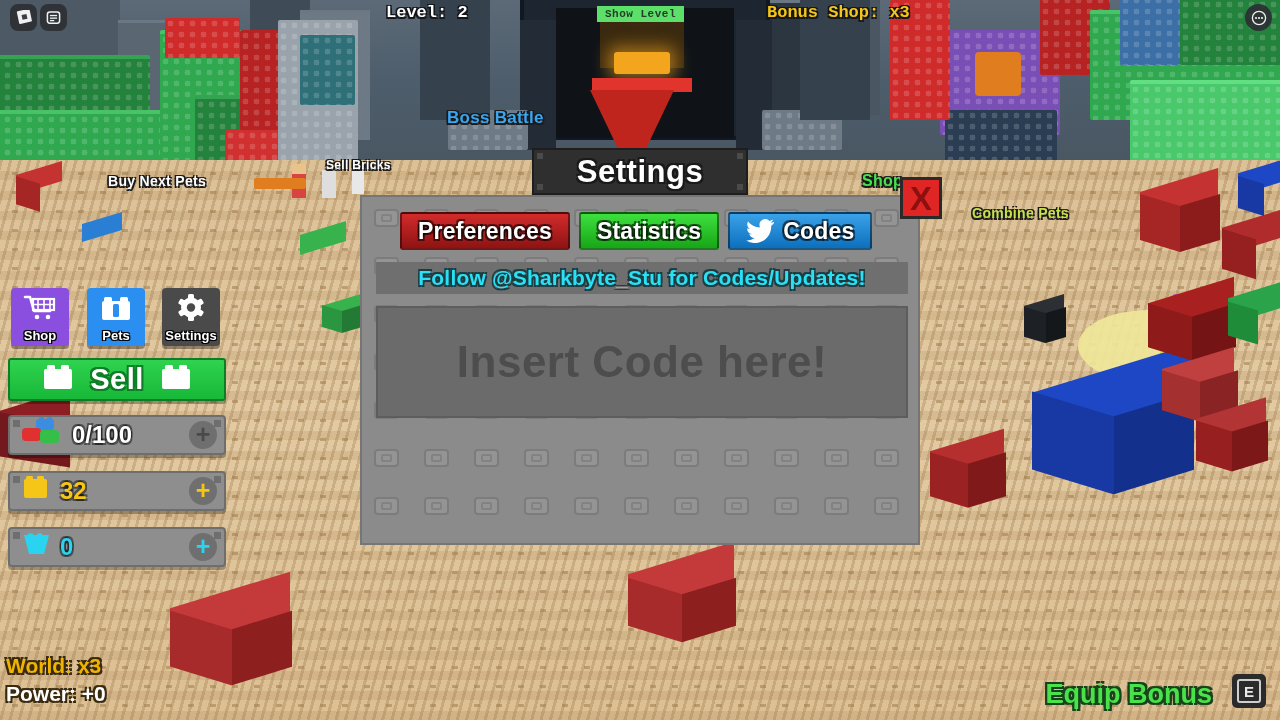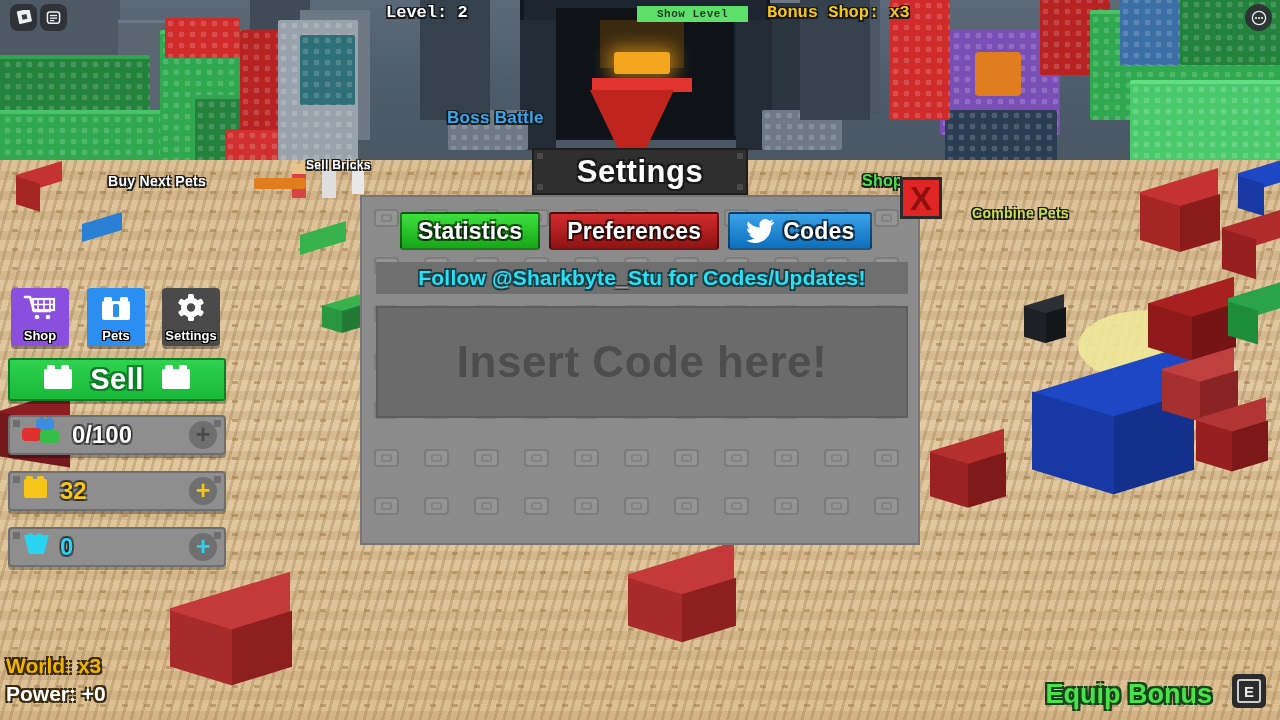--- a/index.html
+++ b/index.html
@@ -63,23 +63,22 @@
     display:flex; align-items:center; justify-content:center;
   }
   .top-text{
     position:absolute; font-weight:bold; font-size:17px;
     text-shadow:-1.5px -1.5px 0 #14161a, 1.5px -1.5px 0 #14161a, -1.5px 1.5px 0 #14161a, 1.5px 1.5px 0 #14161a;
     font-family:Liberation Mono, monospace;
   }
 
   .showlevel{
     position:absolute; background:#5ce06a; color:#273b28; font-weight:bold;
-    font-size:11px; padding:2px 20px; letter-spacing:.5px;
+    font-size:11px; padding:2px 8px; letter-spacing:.5px;
     font-family:"Liberation Mono", monospace;
-    margin-left:40px;
   }
 
   
   .hud-btn{
     position:absolute; width:58px; height:58px; border-radius:4px;
     display:flex; flex-direction:column; align-items:center; justify-content:flex-start;
     padding-top:5px; cursor:pointer;
     box-shadow:0 3px 0 rgba(0,0,0,.35);
   }
   .hud-btn .lbl{
@@ -341,21 +340,21 @@
     <div style="position:absolute;left:82px;top:218px;width:40px;height:18px;background:#2a7fd4;transform:skewY(-17deg);"></div>
     <div style="position:absolute;left:300px;top:228px;width:46px;height:20px;background:#37b24d;transform:skewY(-17deg);"></div>
 
     <div style="position:absolute;left:292px;top:172px;width:14px;height:26px;background:#d84343;"></div>
     <div style="position:absolute;left:292px;top:164px;width:14px;height:10px;background:#e8c48a;"></div>
     <div style="position:absolute;left:322px;top:170px;width:14px;height:28px;background:#dedede;"></div>
     <div style="position:absolute;left:352px;top:168px;width:12px;height:26px;background:#e8e8e8;"></div>
     <div style="position:absolute;left:254px;top:178px;width:52px;height:11px;background:#e07d1e;border-radius:2px;"></div>
 
     <div class="wlabel" style="left:108px;top:173px;font-size:14px;color:#ffffff;">Buy Next Pets</div>
-    <div class="wlabel" style="left:306px;top:158px;font-size:12px;color:#ffffff;text-align:center;">Sell Bricks</div>
+    <div class="wlabel" style="left:326px;top:158px;font-size:12px;color:#ffffff;text-align:center;">Sell Bricks</div>
     <div class="wlabel" style="left:447px;top:108px;font-size:17px;color:#3aa6f0;">Boss Battle</div>
     <div class="wlabel" style="left:862px;top:172px;font-size:16px;color:#49e04e;">Shop</div>
     <div class="wlabel" style="left:972px;top:205px;font-size:14px;color:#c8e04a;">Combine Pets</div>
   </div>
 
   <div class="rbx-ico" style="left:10px;top:4px;">
     <svg width="16" height="16" viewBox="0 0 16 16" aria-hidden="true">
       <rect x="2" y="0" width="13" height="13" rx="1" transform="rotate(-12 8 7)" fill="#f0f0f0"></rect>
       <rect x="6" y="4.5" width="5" height="5" transform="rotate(-12 8 7)" fill="#3a3d42"></rect>
     </svg>
@@ -575,25 +574,25 @@
           <div class="stud" style="left: 212px; top: 300px;"></div>
           <div class="stud" style="left: 262px; top: 300px;"></div>
           <div class="stud" style="left: 312px; top: 300px;"></div>
           <div class="stud" style="left: 362px; top: 300px;"></div>
           <div class="stud" style="left: 412px; top: 300px;"></div>
           <div class="stud" style="left: 462px; top: 300px;"></div>
           <div class="stud" style="left: 512px; top: 300px;"></div>
         </div>
 
       <div class="tabrow">
+        <div class="tab tab-pref">
+          <span>Preferences</span>
+        </div>
         <div class="tab tab-stat">
           <span>Statistics</span>
-        </div>
-        <div class="tab tab-pref">
-          <span>Preferences</span>
         </div>
         <div class="tab tab-codes">
           <span style="display:flex;">
             <svg width="29" height="24" viewBox="0 0 24 20" aria-hidden="true">
               <path d="M23.2 2.4c-.86.38-1.78.64-2.74.76a4.78 4.78 0 0 0 2.1-2.64 9.56 9.56 0 0 1-3.03 1.16A4.77 4.77 0 0 0 11.3 5.9c0 .37.04.74.12 1.09A13.54 13.54 0 0 1 1.6 1.98a4.77 4.77 0 0 0 1.48 6.37 4.73 4.73 0 0 1-2.16-.6v.06a4.77 4.77 0 0 0 3.83 4.68c-.4.1-.82.17-1.26.17-.3 0-.6-.03-.9-.08a4.78 4.78 0 0 0 4.46 3.32 9.58 9.58 0 0 1-5.93 2.04c-.39 0-.76-.02-1.14-.07a13.5 13.5 0 0 0 7.32 2.15c8.78 0 13.59-7.28 13.59-13.6l-.02-.62a9.7 9.7 0 0 0 2.38-2.47z" fill="#ffffff"></path>
             </svg>
           </span>
           <span>Codes</span>
         </div>
       </div>

